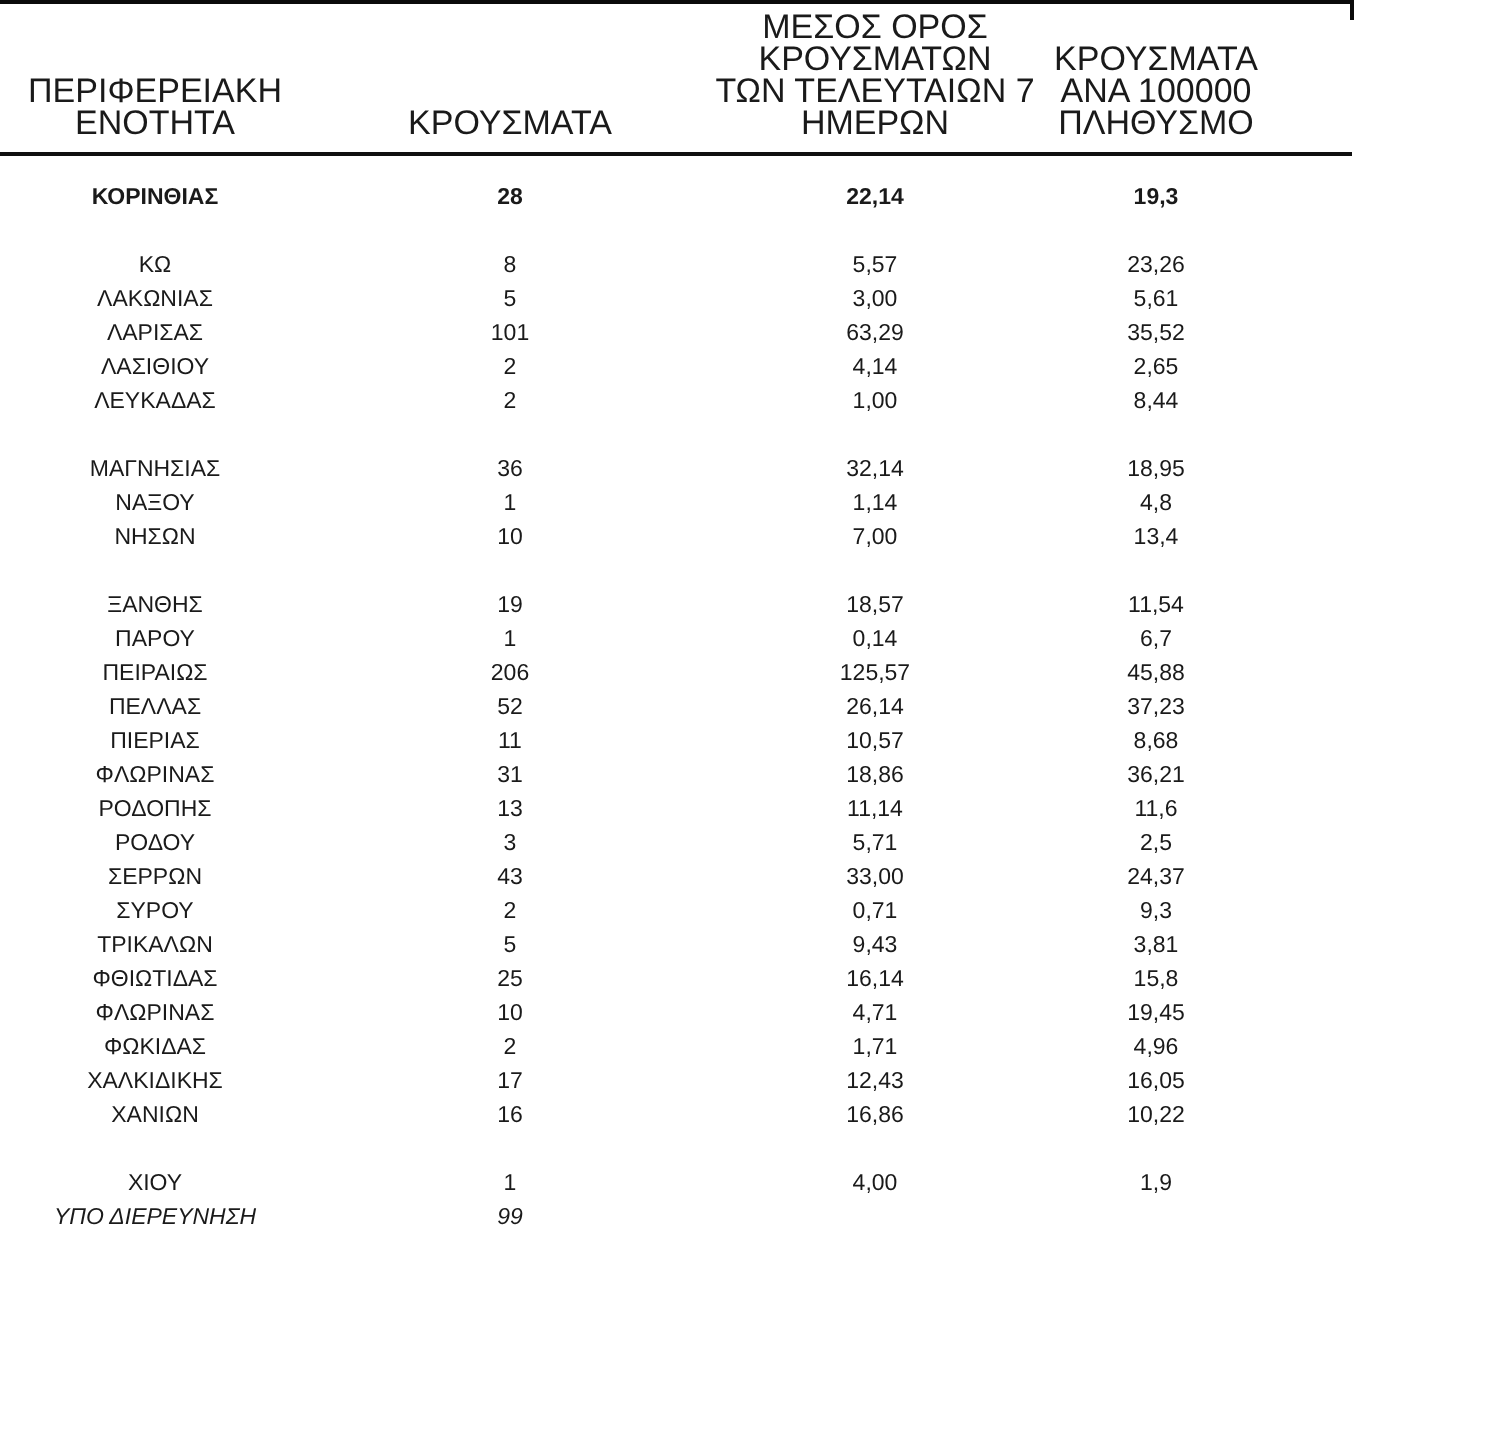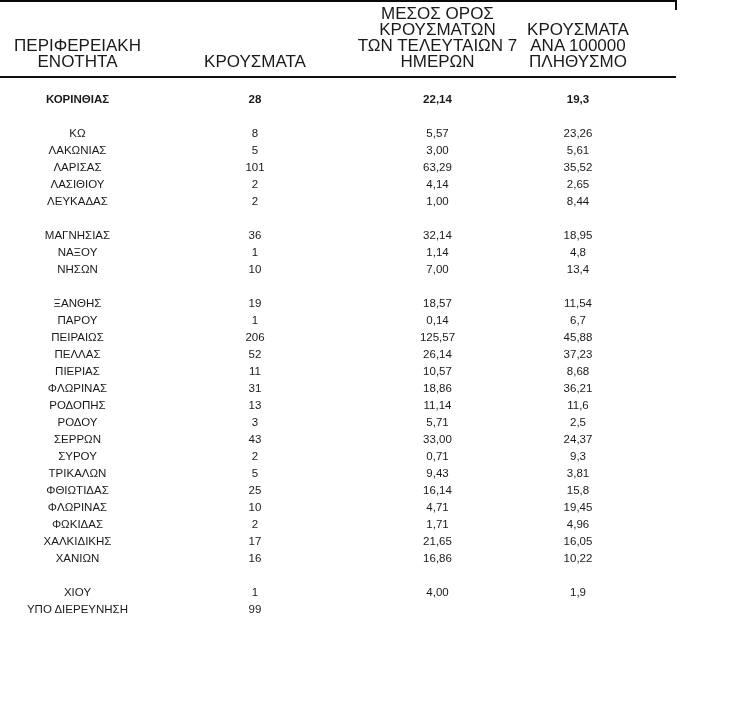--- a/index.html
+++ b/index.html
@@ -47,21 +47,21 @@
     line-height: 17px;
     height: 17px;
     padding: 0;
     text-align: center;
     white-space: nowrap;
     overflow: hidden;
   }
   tbody td.pad-right { padding-right: 40px; }
   tbody tr.first-row td { padding-top: 13px; font-weight: bold; }
   tbody tr.spacer td { height: 17px; }
-  tbody tr.italic td { }
+  tbody tr.italic td { font-style: italic; }
   .corner-tick {
     position: absolute;
     left: 675px;
     top: 0;
     width: 2px;
     height: 10px;
     background: #0a0a0a;
   }
 </style>
 </head>
@@ -231,21 +231,21 @@
         </tr>
         <tr>
           <td>ΦΩΚΙΔΑΣ</td>
           <td>2</td>
           <td>1,71</td>
           <td class="pad-right">4,96</td>
         </tr>
         <tr>
           <td>ΧΑΛΚΙΔΙΚΗΣ</td>
           <td>17</td>
-          <td>21,65</td>
+          <td>12,43</td>
           <td class="pad-right">16,05</td>
         </tr>
         <tr>
           <td>ΧΑΝΙΩΝ</td>
           <td>16</td>
           <td>16,86</td>
           <td class="pad-right">10,22</td>
         </tr>
         <tr class="spacer">
           <td colspan="4"></td>

